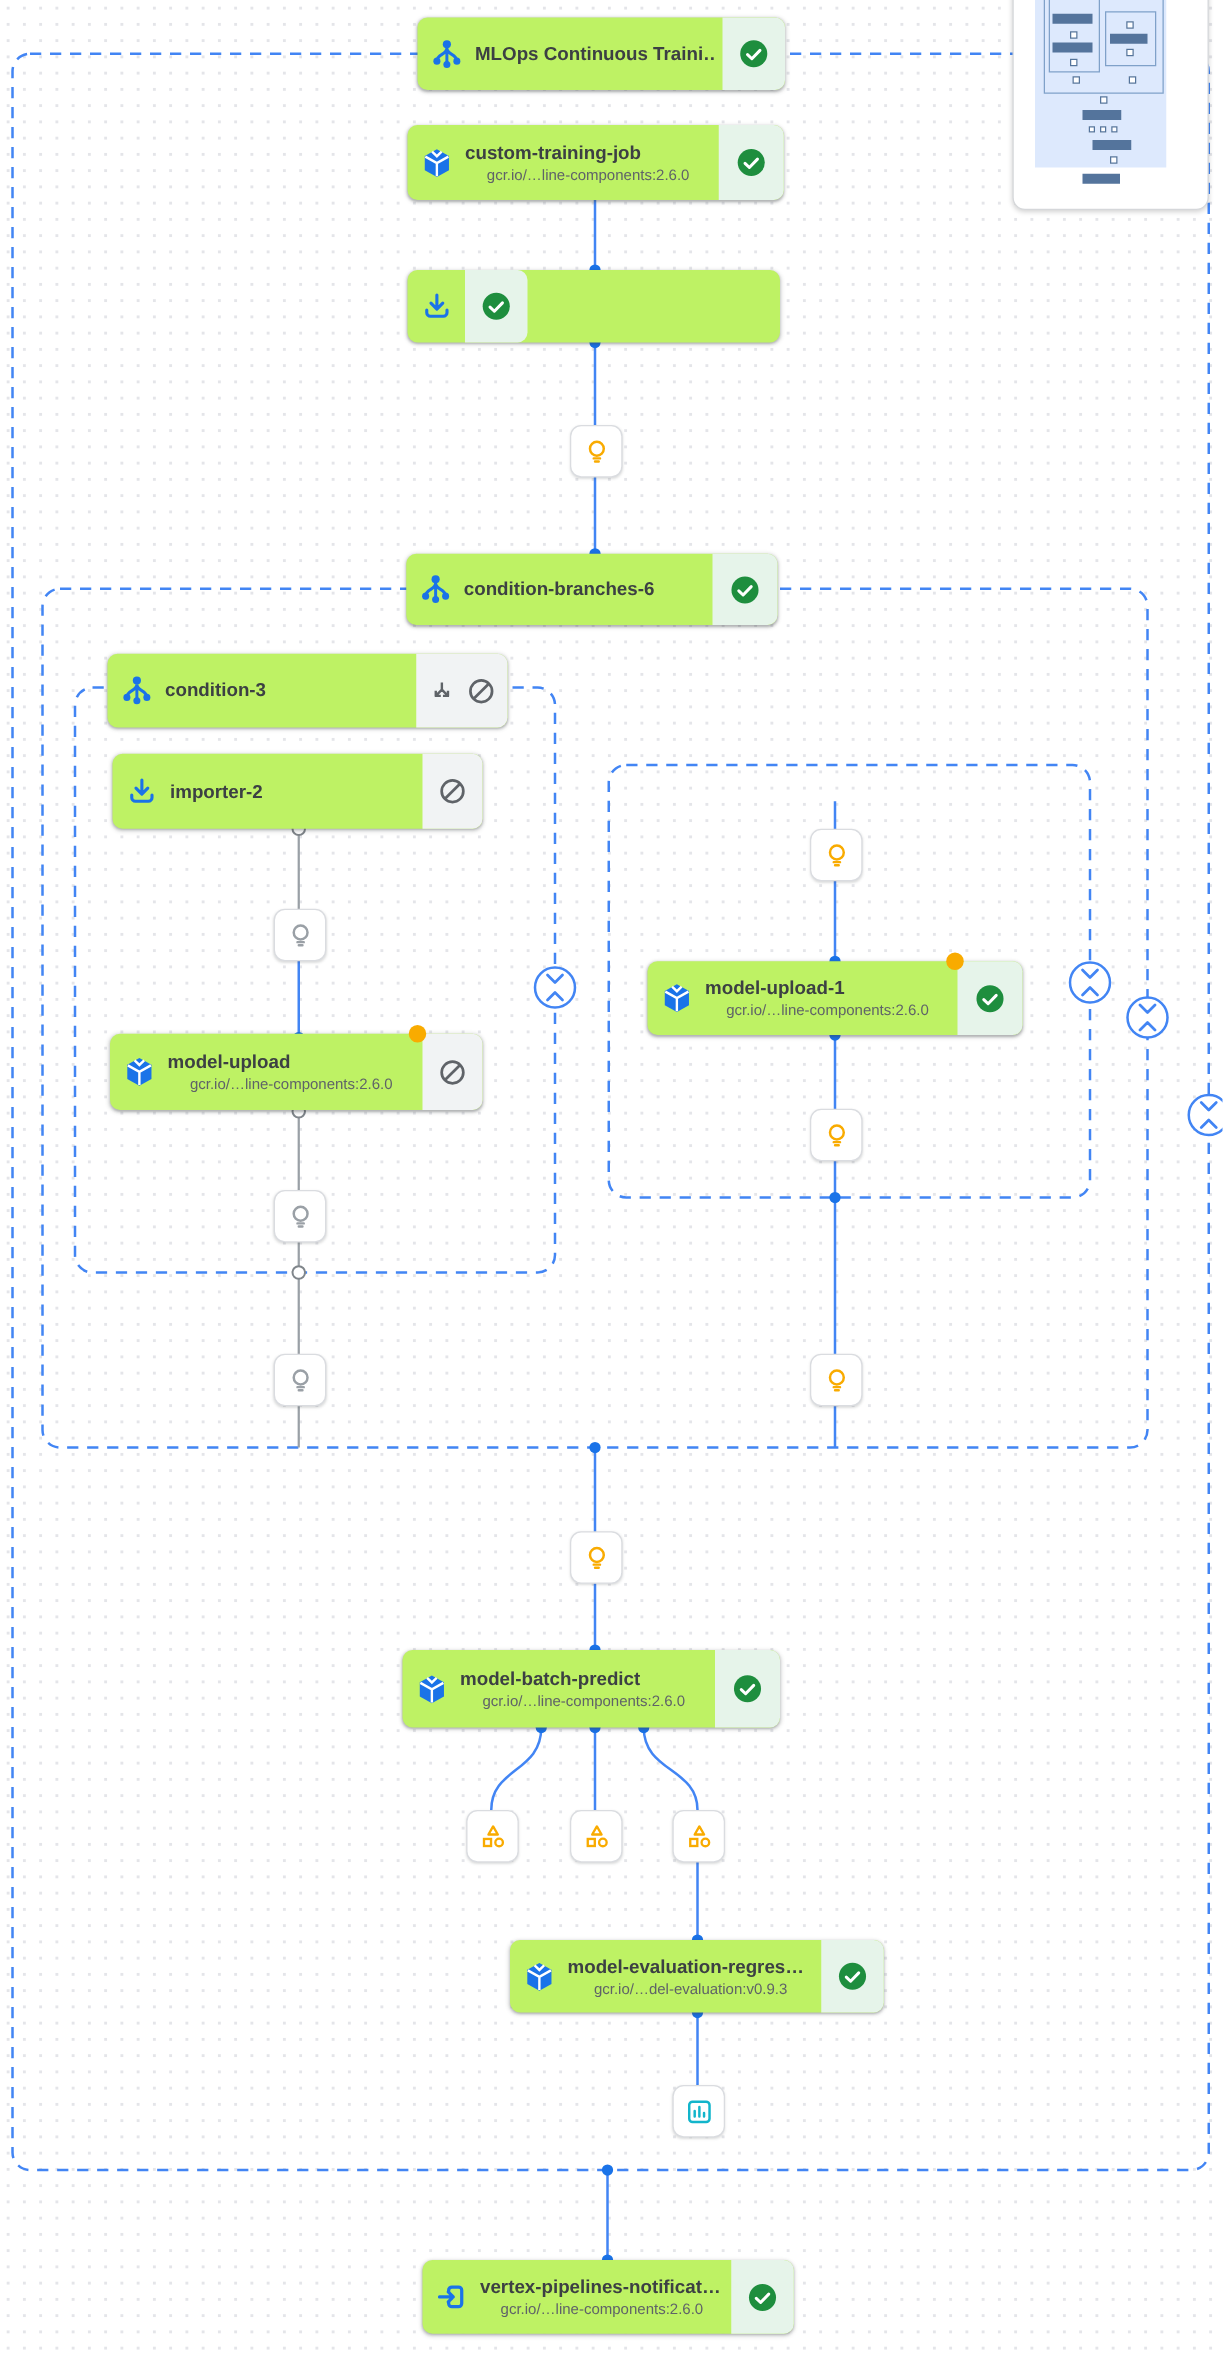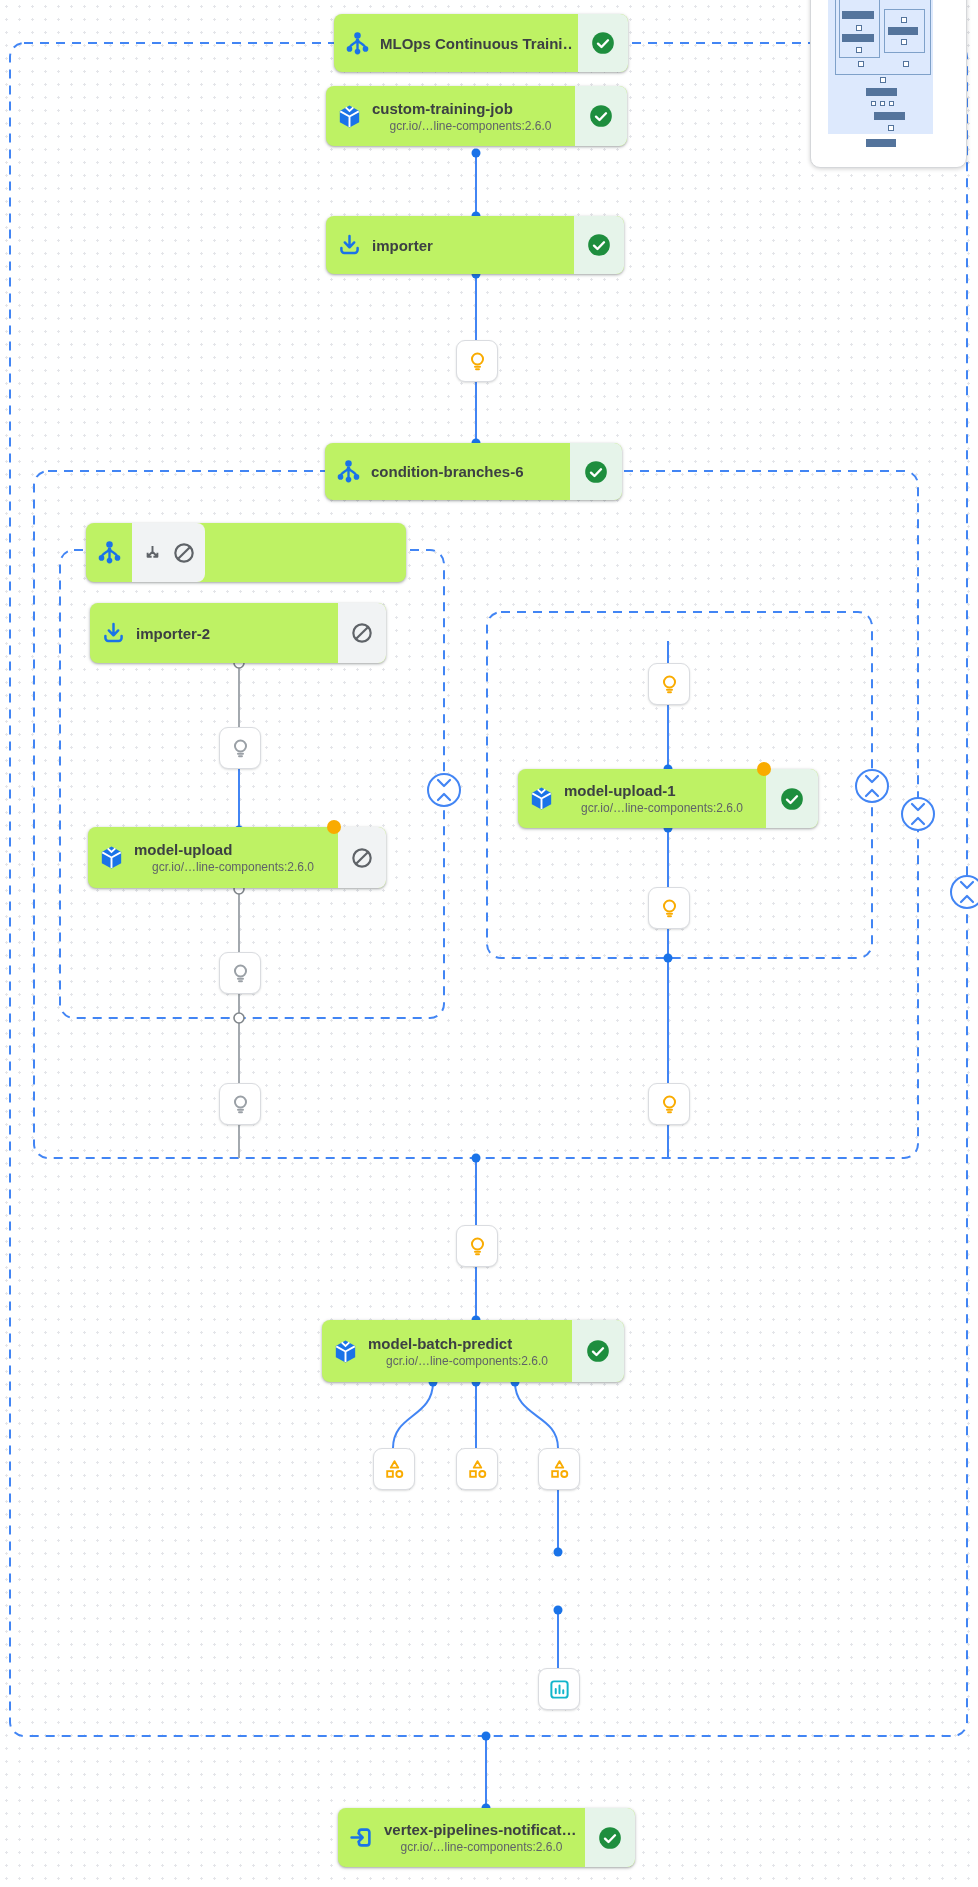--- a/index.html
+++ b/index.html
@@ -196,21 +196,21 @@
     <div class="n-text">
         <div class="n-title">MLOps Continuous Traini…</div>
       </div>
     <div class="n-status s-green" style="flex:0 0 50px">
         <svg class="checkgreen">
           <use href="#ic-check"></use>
         </svg>
       </div>
   </div>
 
-  <div class="node" style="left:326px;top:86px;width:301px;height:60px">
+  <div class="node" style="left:326px;top:100px;width:301px;height:60px">
     <div class="n-icon">
         <svg class="blue">
           <use href="#ic-cube"></use>
         </svg>
       </div>
     <div class="n-text">
       <div class="n-title">custom-training-job</div>
       <div class="n-sub">gcr.io/…line-components:2.6.0</div>
     </div>
     <div class="n-status s-green" style="flex:0 0 52px">
@@ -219,23 +219,20 @@
         </svg>
       </div>
   </div>
 
   <div class="node" style="left:326px;top:216px;width:298px;height:58px">
     <div class="n-icon">
         <svg class="blue">
           <use href="#ic-dl"></use>
         </svg>
       </div>
-    <div class="n-text">
-        <div class="n-title">importer</div>
-      </div>
     <div class="n-status s-green" style="flex:0 0 50px">
         <svg class="checkgreen">
           <use href="#ic-check"></use>
         </svg>
       </div>
   </div>
 
   <div class="node" style="left:325px;top:443px;width:297px;height:57px">
     <div class="n-icon">
         <svg class="blue">
@@ -250,20 +247,23 @@
           <use href="#ic-check"></use>
         </svg>
       </div>
   </div>
 
   <div class="node" style="left:86px;top:523px;width:320px;height:59px">
     <div class="n-icon">
         <svg class="blue">
           <use href="#ic-cond"></use>
         </svg>
+      </div>
+    <div class="n-text">
+        <div class="n-title">condition-3</div>
       </div>
     <div class="n-status s-grey" style="flex:0 0 73px">
       <svg class="greyic small">
           <use href="#ic-split"></use>
         </svg>
       <svg class="greyic">
           <use href="#ic-block"></use>
         </svg>
     </div>
   </div>
@@ -331,20 +331,36 @@
       <div class="n-title">model-batch-predict</div>
       <div class="n-sub">gcr.io/…line-components:2.6.0</div>
     </div>
     <div class="n-status s-green" style="flex:0 0 52px">
         <svg class="checkgreen">
           <use href="#ic-check"></use>
         </svg>
       </div>
   </div>
 
+  <div class="node" style="left:408px;top:1552px;width:299px;height:58px">
+    <div class="n-icon">
+        <svg class="blue">
+          <use href="#ic-cube"></use>
+        </svg>
+      </div>
+    <div class="n-text">
+      <div class="n-title">model-evaluation-regres…</div>
+      <div class="n-sub">gcr.io/…del-evaluation:v0.9.3</div>
+    </div>
+    <div class="n-status s-green" style="flex:0 0 50px">
+        <svg class="checkgreen">
+          <use href="#ic-check"></use>
+        </svg>
+      </div>
+  </div>
 
   <div class="node" style="left:338px;top:1808px;width:297px;height:59px">
     <div class="n-icon">
         <svg class="blue">
           <use href="#ic-exit"></use>
         </svg>
       </div>
     <div class="n-text">
       <div class="n-title">vertex-pipelines-notificat…</div>
       <div class="n-sub">gcr.io/…line-components:2.6.0</div>

